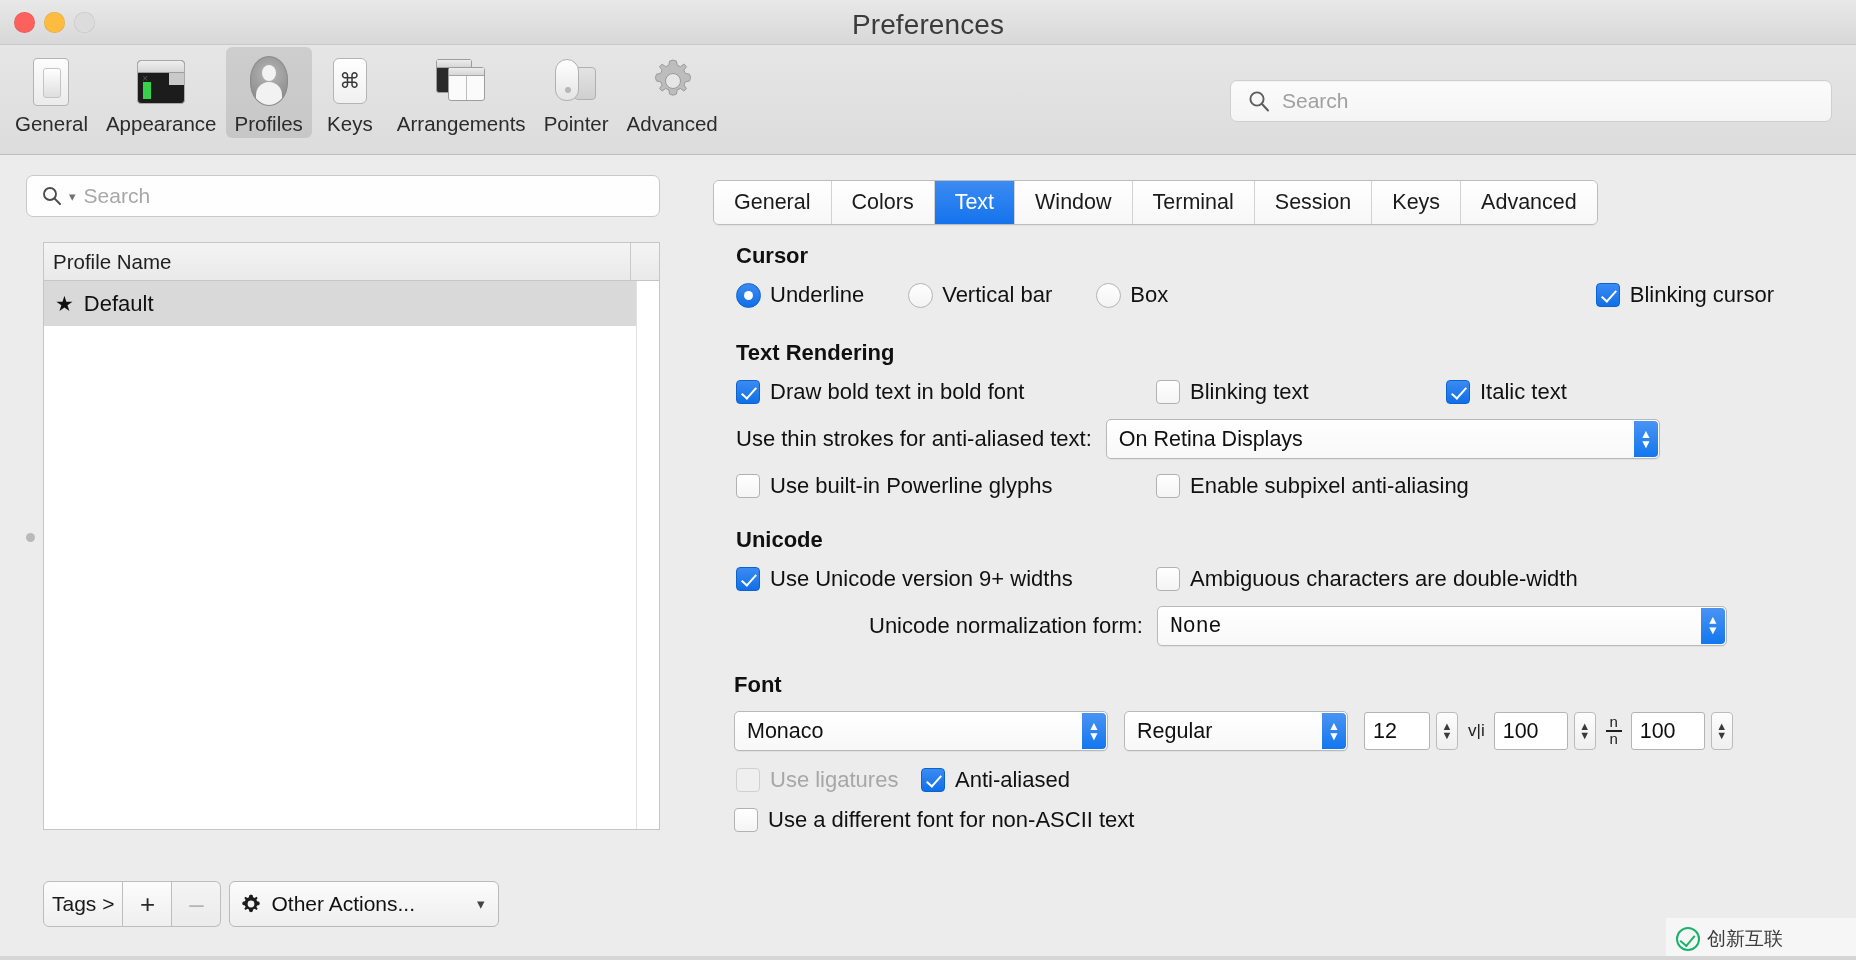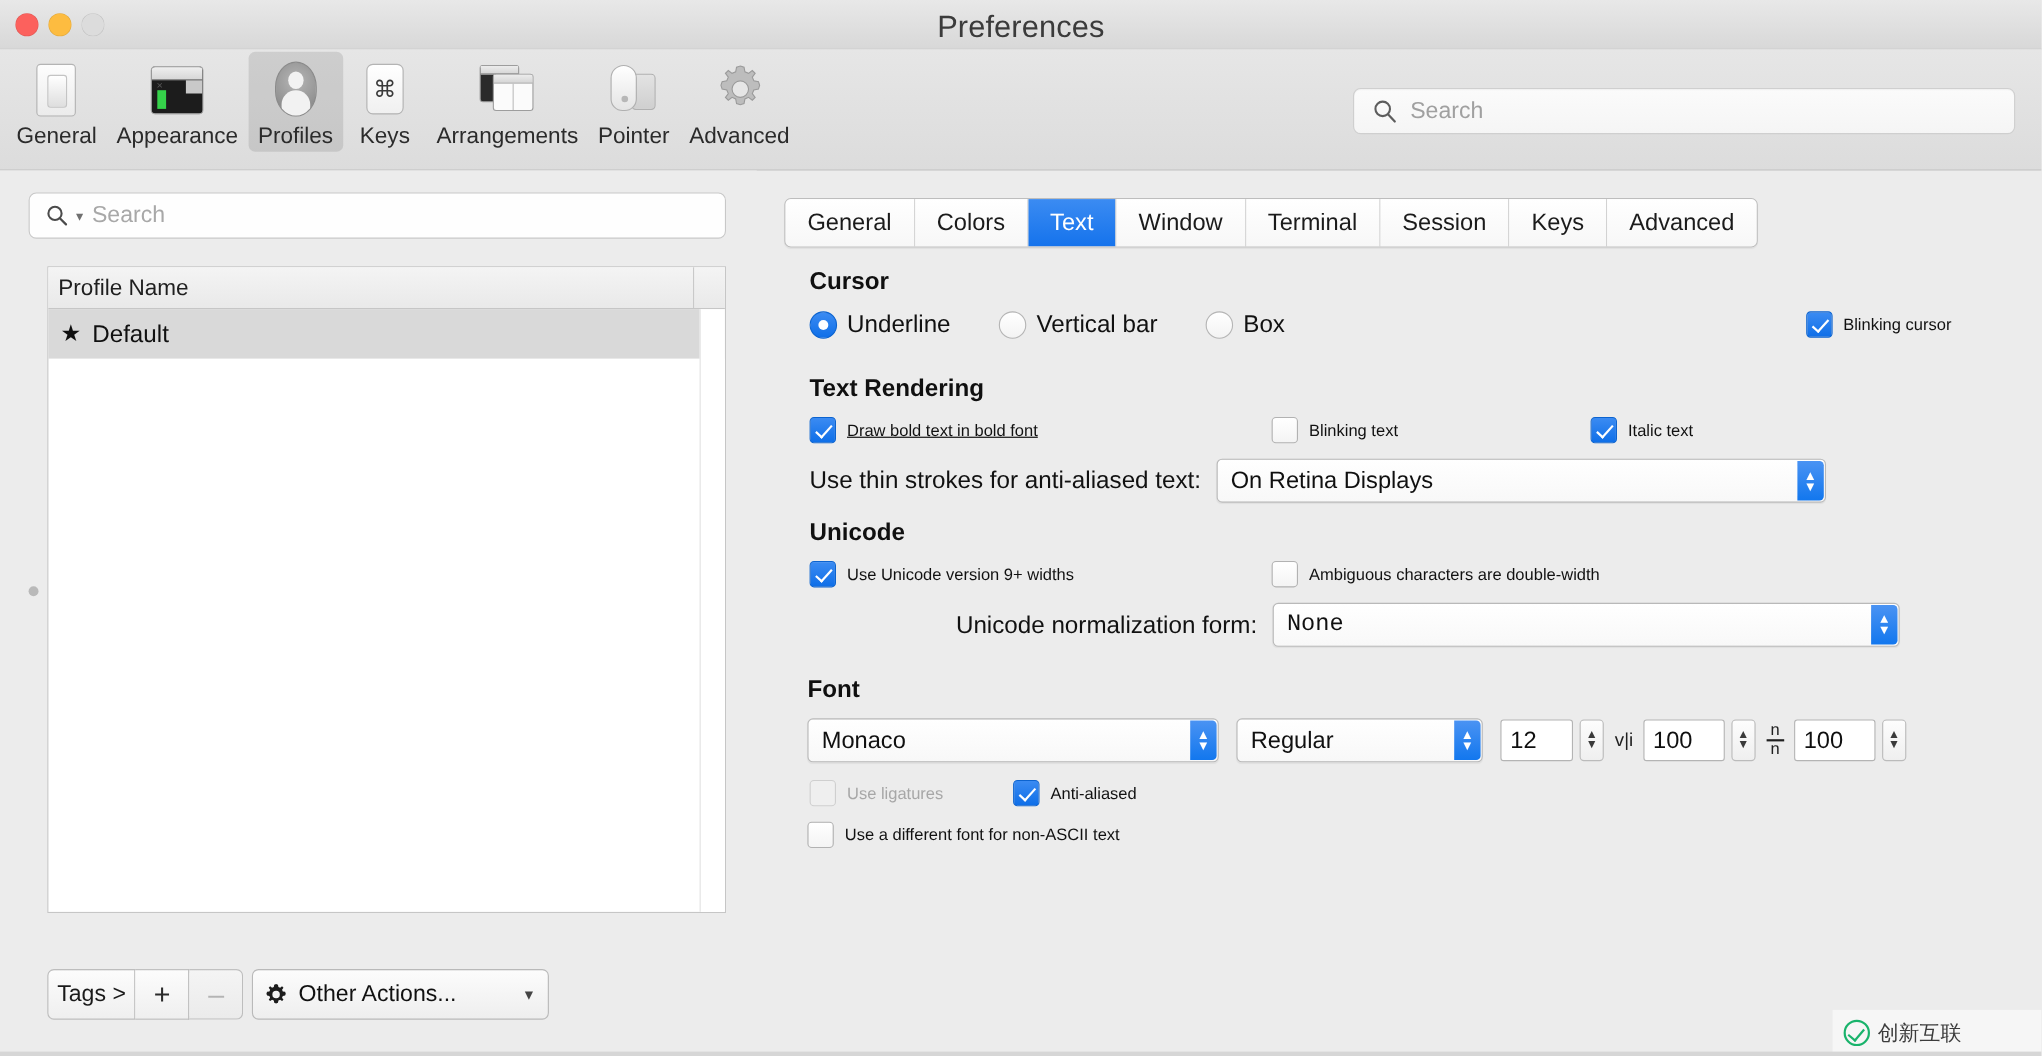--- a/index.html
+++ b/index.html
@@ -304,21 +304,21 @@
     border: 1px solid #b2b2b2; margin-right: 10px;
     position: relative; flex: none;
   }
   .cb.on .box { background: linear-gradient(#3b8bf2,#0f6fe8); border-color:#0c63cf; }
   .cb.on .box:after {
     content: "";
     position: absolute; left: 8px; top: 3px; width: 6px; height: 13px;
     border: solid #fff; border-width: 0 2.6px 2.6px 0;
     transform: rotate(42deg);
   }
-  .cb .lbl { font-size: 15px; color: #111; white-space: nowrap; }
+  .cb .lbl { font-size: 22px; color: #111; white-space: nowrap; }
   .cb.disabled .lbl { color: #a7a7a7; }
   .cb.disabled .box { background:#efefef; border-color:#cfcfcf; }
 
   
   .popup {
     height: 40px;
     background: linear-gradient(#ffffff,#f8f8f8);
     border: 1px solid #b9b9b9; border-radius: 5px;
     display: flex; align-items: center;
     position: relative;
@@ -557,21 +557,21 @@
             <span class="lbl">Box</span>
           </div>
           <div class="cb on" style="margin-left:auto; margin-right:42px;">
             <span class="box"></span>
             <span class="lbl">Blinking cursor</span>
           </div>
         </div>
 
         <div class="sec-title">Text Rendering</div>
         <div class="row">
-          <div class="cb on" style="width:420px;text-decoration:underline;">
+          <div class="cb on" style="width:420px;">
             <span class="box"></span>
             <span class="lbl">Draw bold text in bold font</span>
           </div>
           <div class="cb" style="width:290px;">
             <span class="box"></span>
             <span class="lbl">Blinking text</span>
           </div>
           <div class="cb on">
             <span class="box"></span>
             <span class="lbl">Italic text</span>
@@ -582,20 +582,30 @@
           <span class="label-right">Use thin strokes for anti-aliased text:</span>
           <div class="popup" style="margin-left:14px; width:554px;">
             <span class="val">On Retina Displays</span>
             <span class="arrows">
                 <span>▲</span>
                 <span>▼</span>
               </span>
           </div>
         </div>
 
+        <div class="row" style="margin-bottom:28px;">
+          <div class="cb" style="width:420px;">
+            <span class="box"></span>
+            <span class="lbl">Use built-in Powerline glyphs</span>
+          </div>
+          <div class="cb">
+            <span class="box"></span>
+            <span class="lbl">Enable subpixel anti-aliasing</span>
+          </div>
+        </div>
 
         <div class="sec-title">Unicode</div>
         <div class="row">
           <div class="cb on" style="width:420px;">
             <span class="box"></span>
             <span class="lbl">Use Unicode version 9+ widths</span>
           </div>
           <div class="cb">
             <span class="box"></span>
             <span class="lbl">Ambiguous characters are double-width</span>

